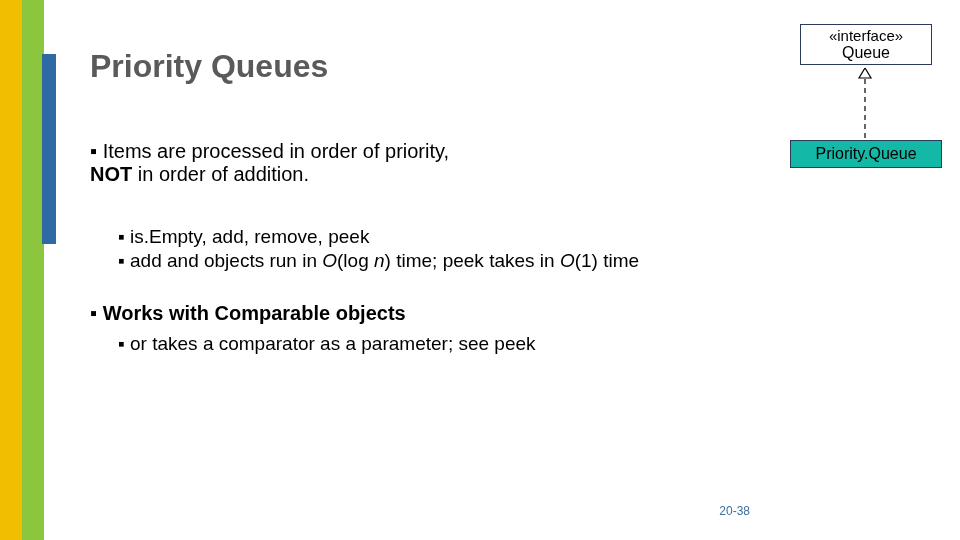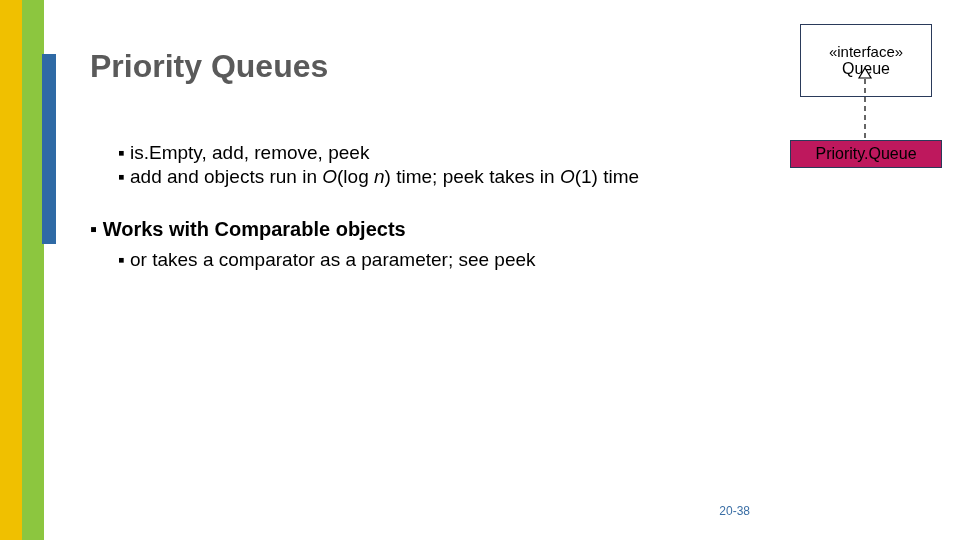--- a/index.html
+++ b/index.html
@@ -35,32 +35,32 @@
     left: 90px; top: 48px;
     font-size: 32px;
     color: #5a5a5a;
     font-weight: bold;
   }
   .uml-box {
     position: absolute;
     border: 1.5px solid #2a3a5a;
     text-align: center;
     font-size: 16px;
-    padding: 18px 0;
+    padding: 2px 0;
   }
   .uml-queue {
     left: 800px; top: 24px;
     width: 130px;
     background: #fff;
   }
   .uml-queue .stereo { font-size: 15px; }
   .uml-pq {
     left: 790px; top: 140px;
     width: 150px;
-    background: #be185d;
+    background: #14b8a6;
     padding: 4px 0;
   }
   .content {
     position: absolute;
     left: 90px; top: 140px;
     right: 30px;
     font-size: 20px;
     color: #000;
   }
   .b1 { margin: 0 0 40px 0; }
@@ -108,20 +108,24 @@
 <svg class="arrow-svg" viewBox="0 0 20 72">
   <line x1="10" y1="70" x2="10" y2="10" stroke="#000" stroke-width="1.2" stroke-dasharray="5,4"></line>
   <polygon points="10,0 4,10 16,10" fill="#fff" stroke="#000" stroke-width="1.2"></polygon>
 </svg>
 
 <div class="uml-box uml-pq">
   <span>Priority.Queue</span>
 </div>
 
 <div class="content">
+  <p class="b1 bullet">
+    <span>Items are processed in order of priority, </span><br>
+    <b>NOT</b><span> in order of addition.</span>
+  </p>
 
   <div class="sub">
     <p class="bullet"><span>is.Empty, add, remove, peek</span></p>
     <p class="bullet">
       <span>add and objects run in </span><span class="italic">O</span><span>(log </span><span class="italic">n</span><span>) time; peek takes in </span><span class="italic">O</span><span>(1) time</span>
     </p>
   </div>
 
   <p class="b3 bullet"><span>Works with Comparable objects</span></p>
   <div class="sub">

